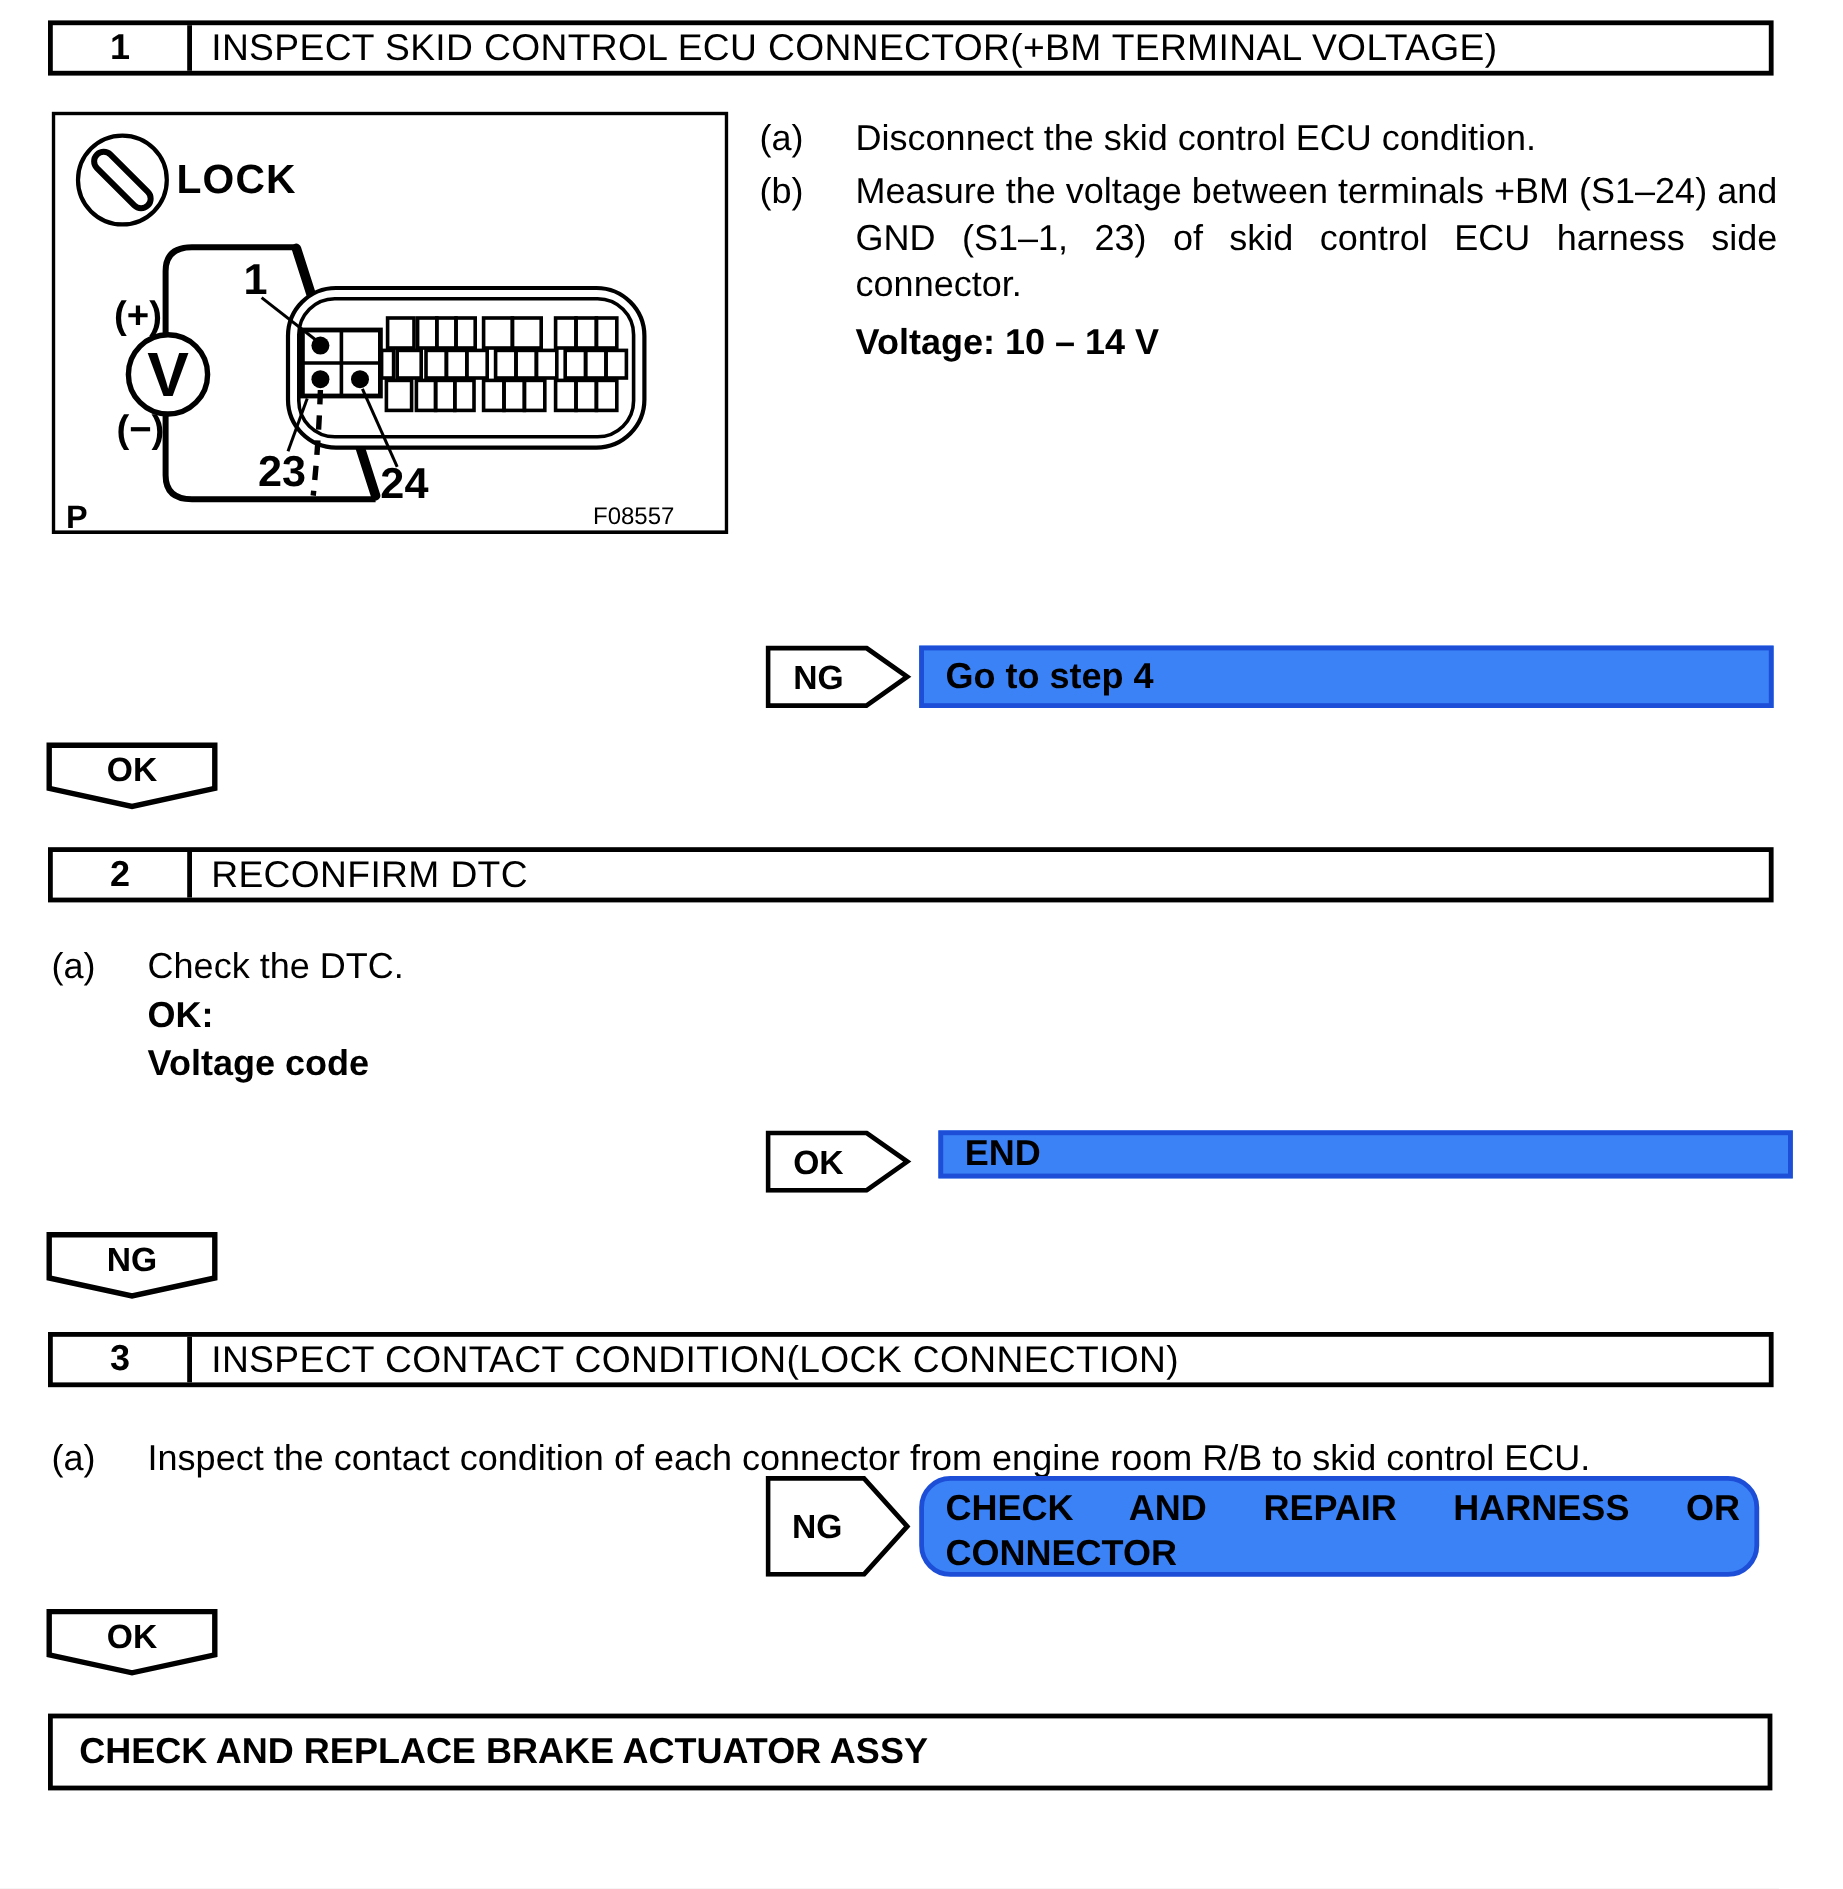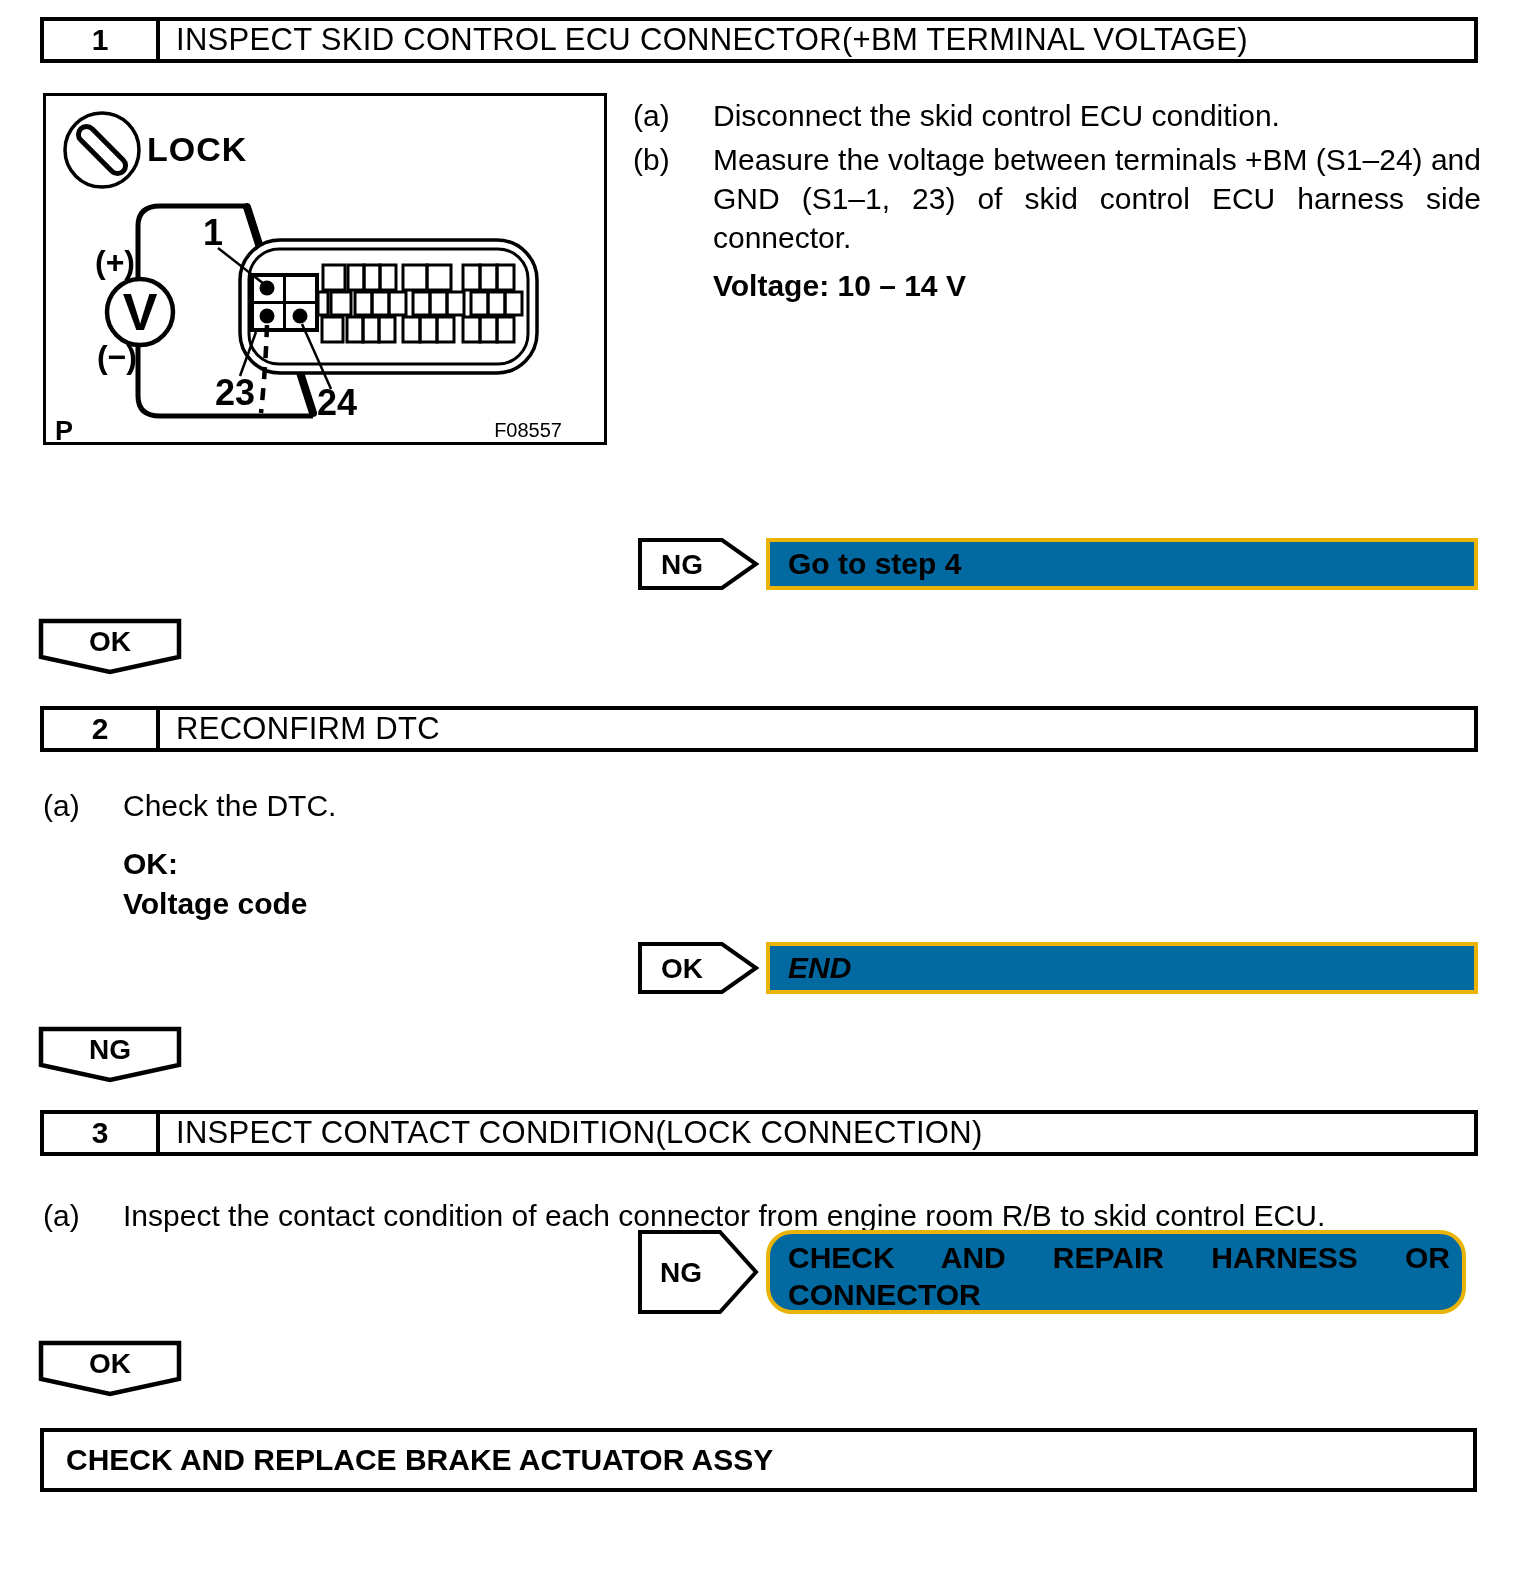--- a/index.html
+++ b/index.html
@@ -27,21 +27,21 @@
   .instr .row{display:flex;}
   .instr .marker{width:80px;flex:none;}
   .instr .text{flex:1;}
   .just{text-align:justify;}
   .bold{font-weight:bold;}
   .spec{font-weight:bold;margin-top:9px;margin-left:80px;}
   .indent{margin-left:80px;}
   
   .flow-row{position:absolute;display:flex;}
   .action-box{
-    border:4px solid #eab308;box-sizing:border-box;background:#0369a1;
+    border:4px solid #1d4ed8;box-sizing:border-box;background:#3b82f6;
     display:flex;align-items:center;padding-left:18px;
     font-weight:bold;font-size:30px;
   }
   .action-box.two-line{align-items:flex-start;padding-top:5px;line-height:37px;}
   .tag-svg{flex:none;}
   
   .final-box{
     position:absolute;left:40px;top:1428px;width:1437px;height:64px;
     border:4px solid #000;box-sizing:border-box;
     display:flex;align-items:center;padding-left:22px;
@@ -180,30 +180,30 @@
   <div class="step-header" style="top:706px;">
     <div class="step-num">2</div>
     <div class="step-title">RECONFIRM DTC</div>
   </div>
 
   <div class="instr" style="left:43px;top:786px;width:900px;">
     <div class="row">
       <span class="marker">(a)</span>
       <span class="text">Check the DTC.</span>
     </div>
-    <div class="indent bold" style="margin-top:19px;">OK:</div>
+    <div class="indent bold" style="margin-top:2px;">OK:</div>
     <div class="indent bold" style="margin-top:1px;">Voltage code</div>
   </div>
 
   <div class="flow-row" style="left:638px;top:942px;">
     <svg class="tag-svg" width="124" height="52" viewBox="0 0 124 52">
       <polygon points="2,2 84,2 118,26 84,50 2,50" fill="#fff" stroke="#000" stroke-width="4"></polygon>
       <text x="44" y="36" text-anchor="middle" font-size="28" font-weight="bold">OK</text>
     </svg>
-    <div class="action-box" style="width:712px;height:52px;margin-left:4px;font-style:italic;">
+    <div class="action-box" style="width:712px;height:40px;margin-left:20px;">
       <span>END</span>
     </div>
   </div>
 
   <svg class="banner" style="left:38px;top:1026px;" width="144" height="58" viewBox="0 0 144 58">
     <polygon points="3,3 141,3 141,39 72,54 3,39" fill="#fff" stroke="#000" stroke-width="4.5"></polygon>
     <text x="72" y="33" text-anchor="middle" font-size="28" font-weight="bold">NG</text>
   </svg>
 
   <div class="step-header" style="top:1110px;">

